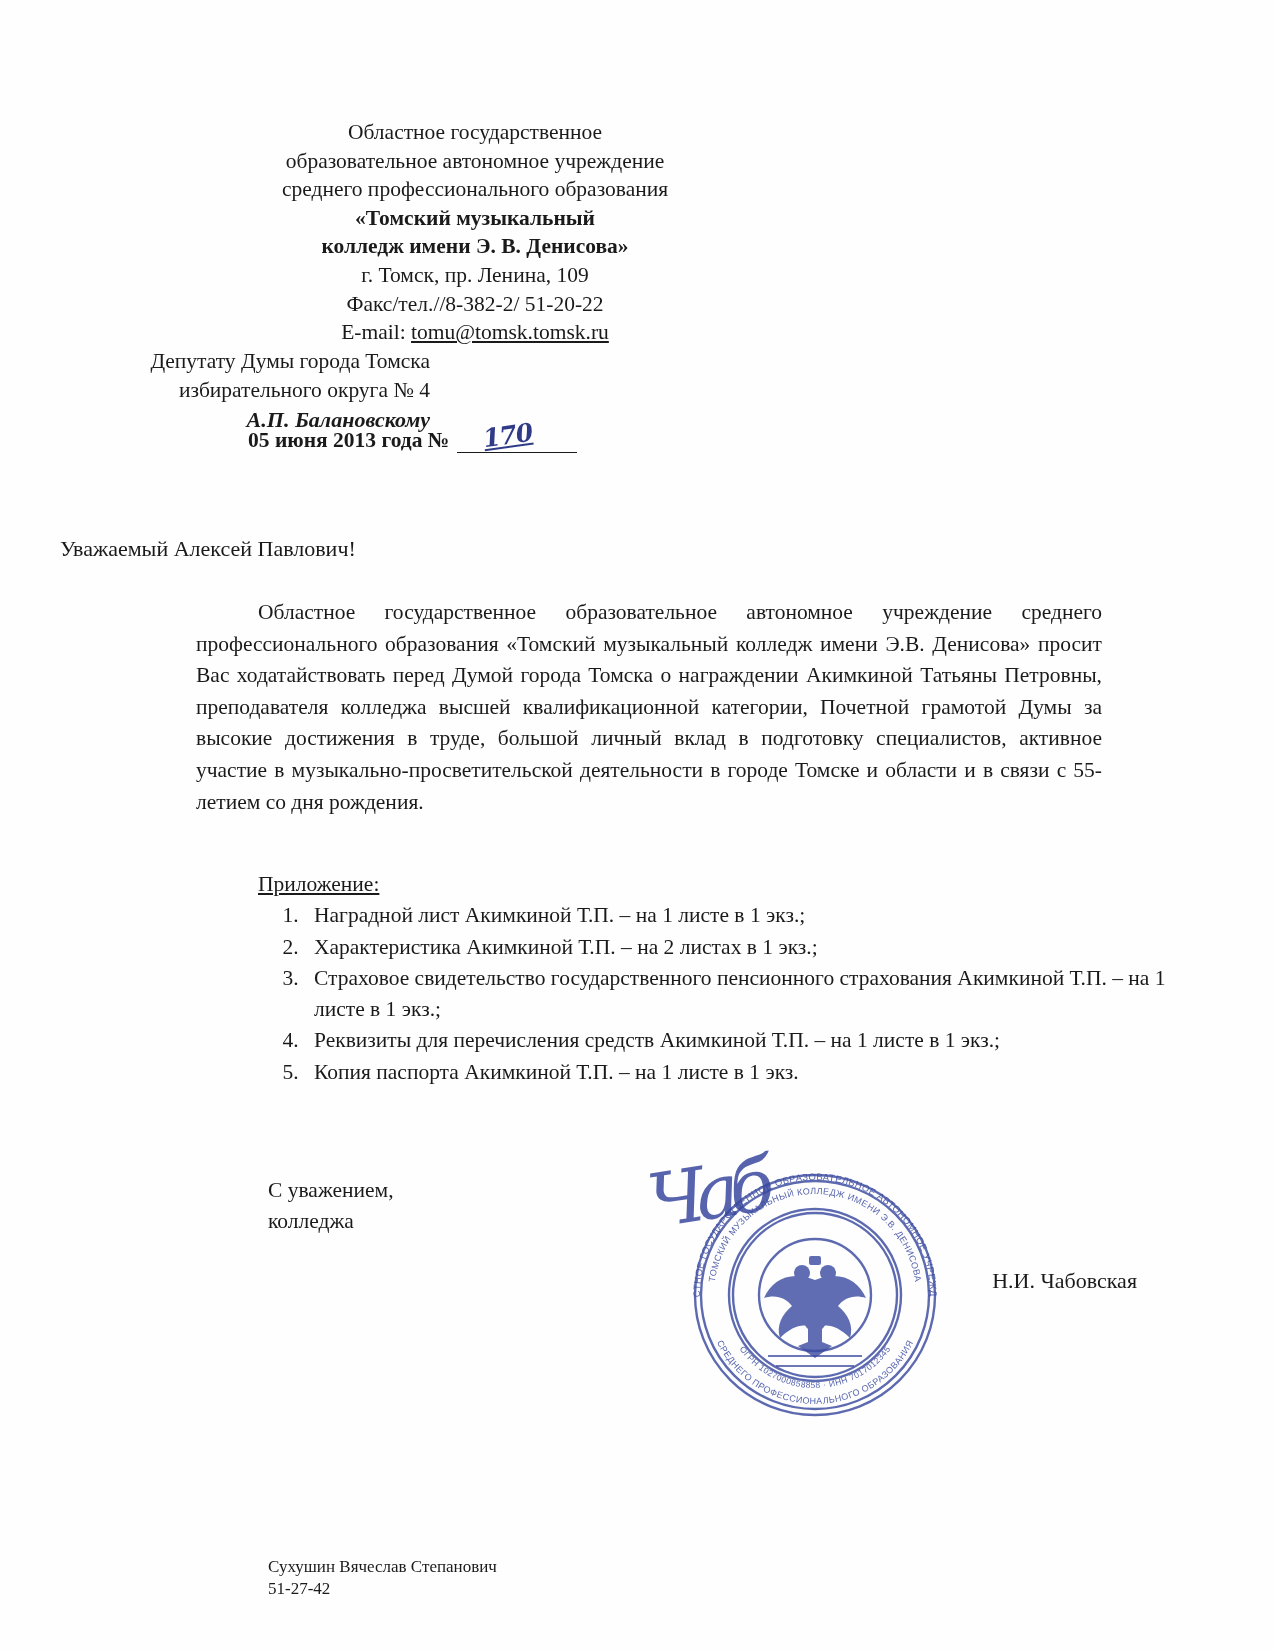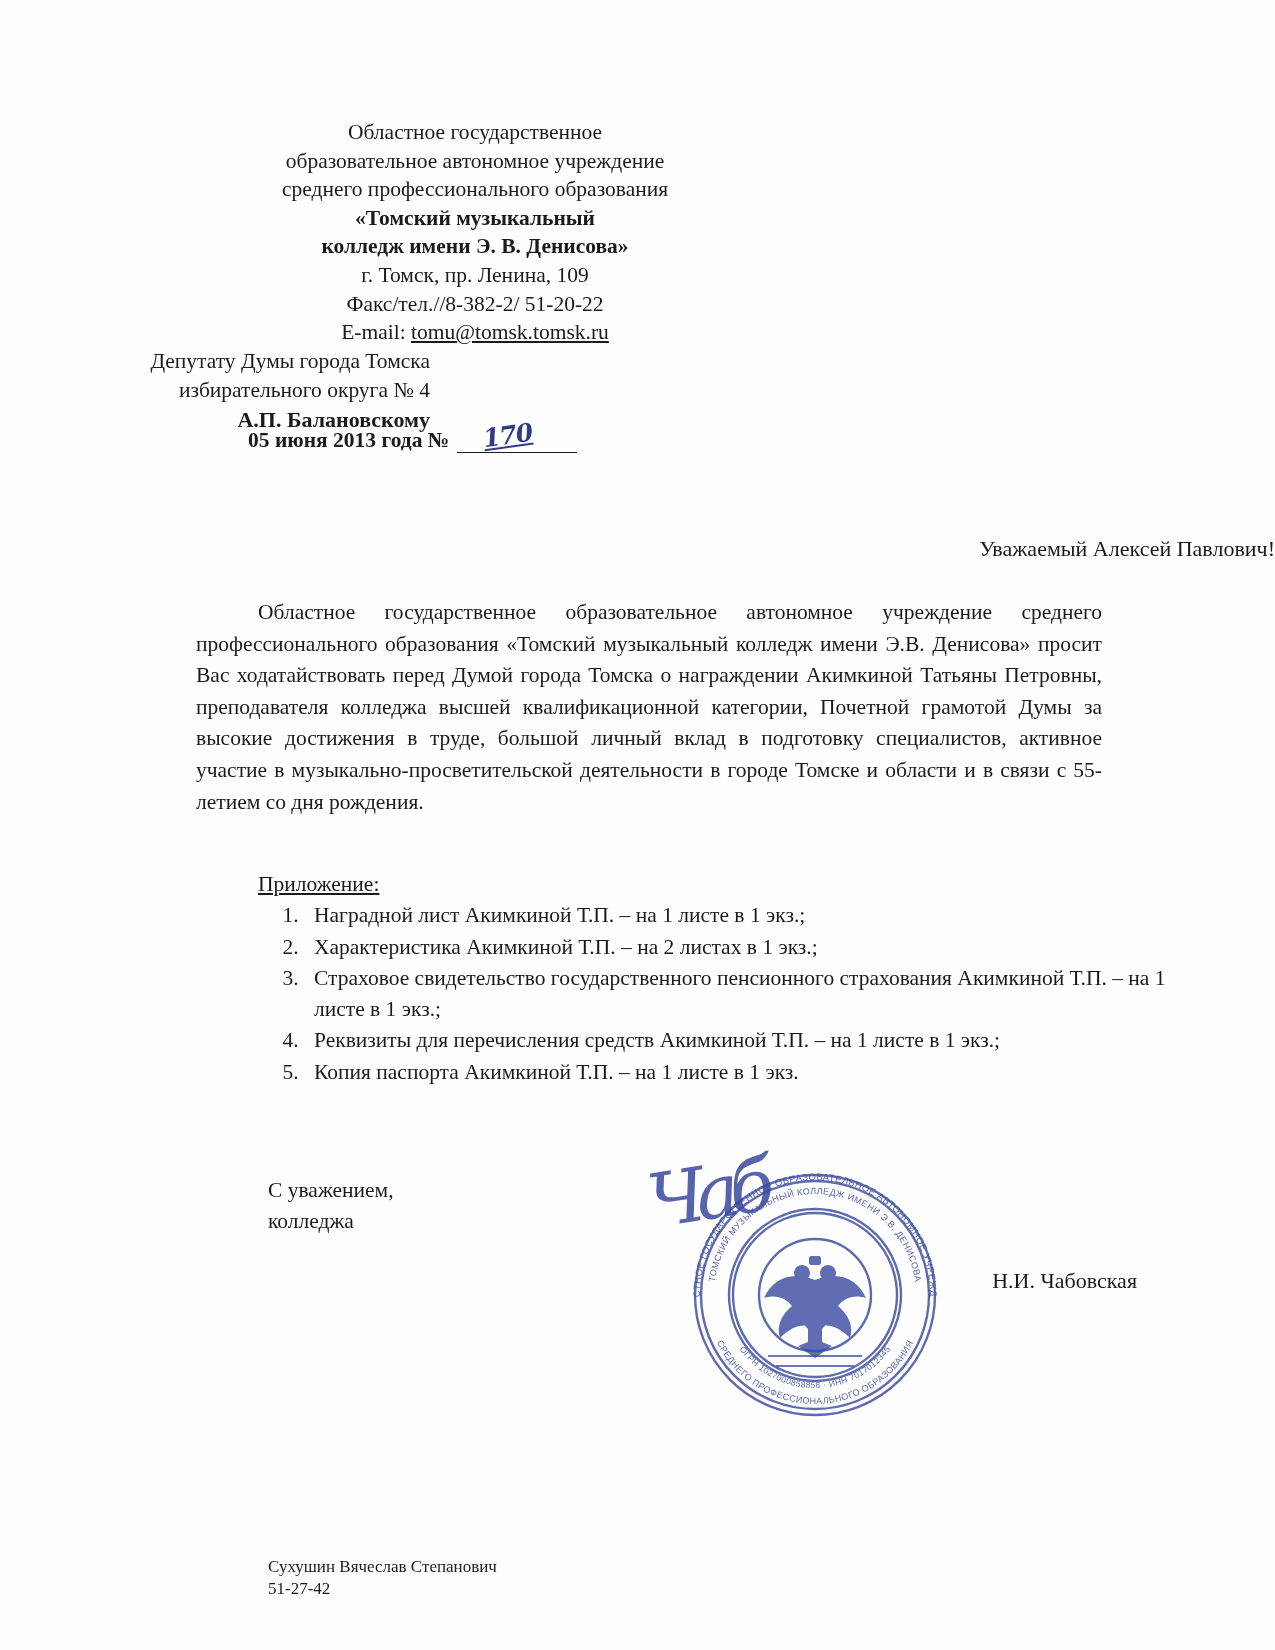--- a/index.html
+++ b/index.html
@@ -47,21 +47,21 @@
     text-decoration: underline;
   }
   .addressee {
     width: 430px;
     margin-right: 80px;
     text-align: right;
     font-size: 21.5px;
     line-height: 1.36;
   }
   .addressee .ln { display: block; white-space: nowrap; }
-  .addressee .bold { font-weight: bold; font-size: 22px; }
+  .addressee .bold { font-weight: bold; font-size: 22px; font-style: italic; }
 
   
   .datenum {
     position: absolute;
     top: 428px;
     left: 248px;
     font-size: 21.5px;
     font-weight: bold;
     display: flex;
     align-items: flex-start;
@@ -87,21 +87,21 @@
     text-decoration: underline;
     letter-spacing: -1px;
   }
 
   
   .salutation {
     position: absolute;
     top: 536px;
     left: 0;
     width: 100%;
-    text-align: right;
+    text-align: left;
     font-size: 22px;
     padding-left: 60px;
     box-sizing: border-box;
   }
 
   
   .body-text {
     position: absolute;
     top: 597px;
     left: 196px;

